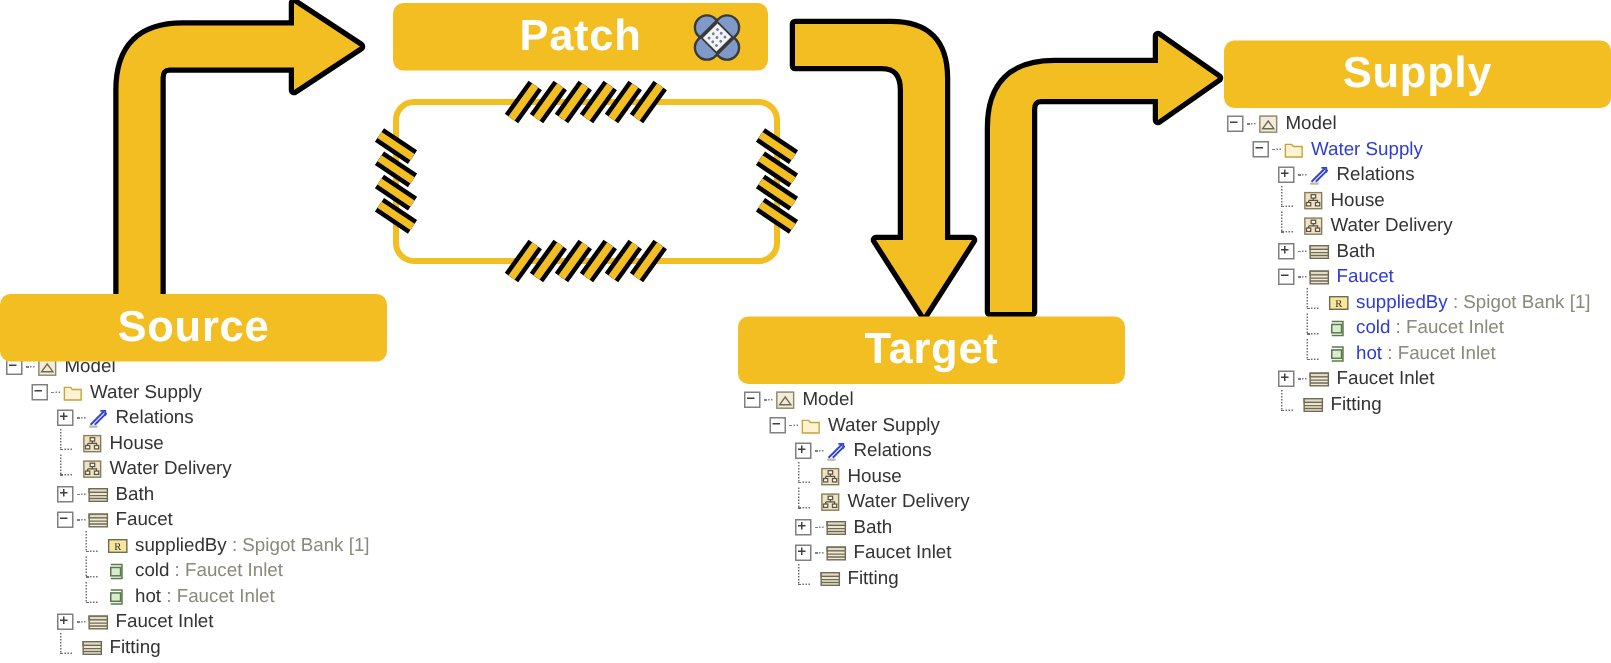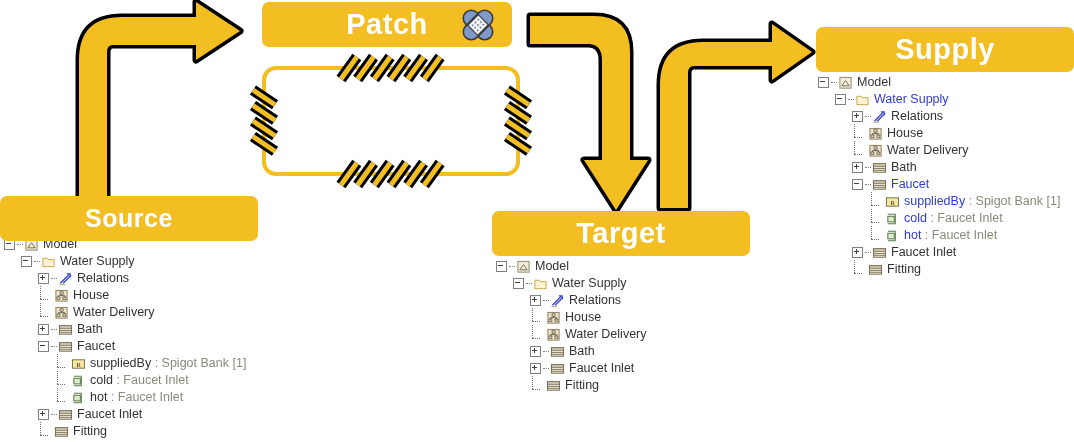--- a/index.html
+++ b/index.html
@@ -25,21 +25,21 @@
     text-align: center;
     letter-spacing: 0.5px;
     display: flex;
     align-items: center;
     justify-content: center;
     box-sizing: border-box;
     z-index: 6;
   }
   .panel-header .htxt { line-height: 1; }
 
-  #hdr-source { left: 0px;   top: 196px; width: 258px; height: 45px; font-size: 25px; text-align: center; }
+  #hdr-source { left: 0px;   top: 196px; width: 258px; height: 45px; font-size: 29px; text-align: center; }
   #hdr-patch  { left: 262px; top: 2px;   width: 250px; height: 45px; font-size: 29px; }
   #hdr-target { left: 492px; top: 211px; width: 258px; height: 45px; font-size: 29px; align-items: center; }
   #hdr-result { left: 816px; top: 27px;  width: 258px; height: 45px; font-size: 29px; }
 
   .bandage-wrap {
     position: absolute;
     right: 14px;
     top: 50%;
     transform: translateY(-50%);
     width: 40px;

